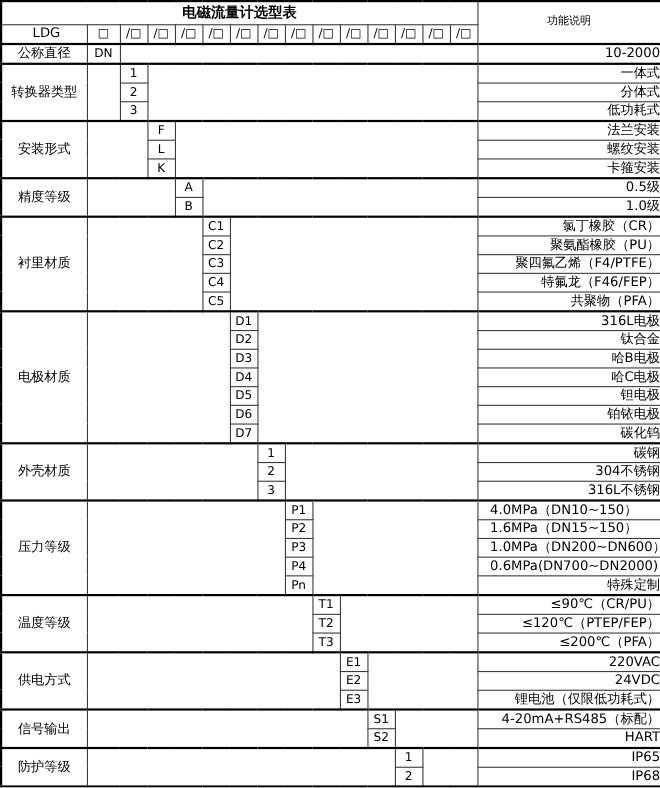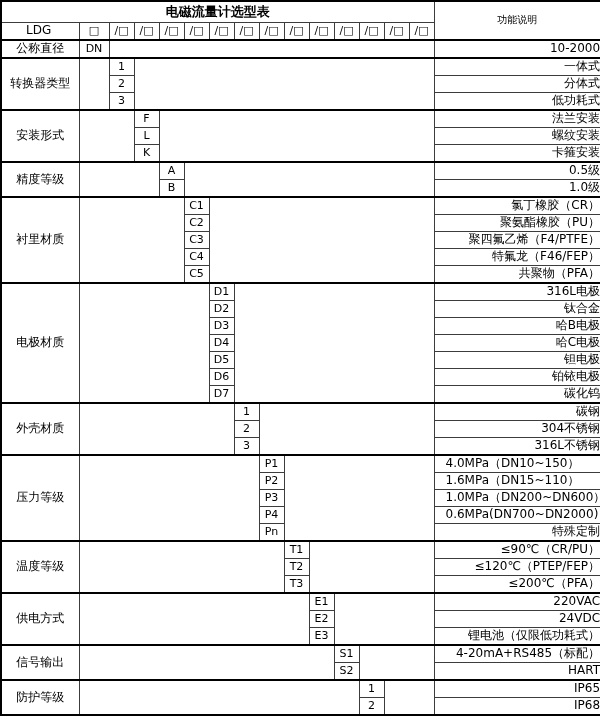--- a/index.html
+++ b/index.html
@@ -7,21 +7,21 @@
   table{border-collapse:collapse;table-layout:fixed;width:600px;height:716px;
         font-family:"DejaVu Sans",sans-serif;color:#000;background:#fff;}
   td{border:1px solid #3c3c3c;padding:0;font-size:12px;text-align:center;
      overflow:hidden;white-space:nowrap;line-height:1.05;height:16px;}
   table{border:2px solid #000;}
   tr{height:16px;}
   tr.title-row{height:21px;}
   tr.blk > td{border-top:2px solid #000;}
   .title{font-weight:bold;font-size:13px;}
   .fnhead{font-size:10px;}
-  .ldg{text-align:left;padding-left:24px;margin-top:16px;}
+  .ldg{text-align:center;padding-left:4px;margin-top:16px;}
   .code{font-size:11px;}
   .fn{font-size:12px;text-align:right;}
   .fn.left{text-align:left;padding-left:11px;}
   .empty{background:#fff;}
 </style>
 </head>
 <body>
 
 <div id="wrap">
 <table>
@@ -193,21 +193,21 @@
 
   <tr class="blk">
     <td class="lbl" rowspan="5">压力等级</td>
     <td class="empty" rowspan="5" colspan="7"></td>
     <td class="code">P1</td>
     <td class="empty" rowspan="5" colspan="6"></td>
     <td class="fn left">4.0MPa（DN10~150）</td>
   </tr>
   <tr>
     <td class="code">P2</td>
-    <td class="fn left">1.6MPa（DN15~110）</td>
+    <td class="fn left">1.6MPa（DN15~150）</td>
   </tr>
   <tr>
     <td class="code">P3</td>
     <td class="fn left">1.0MPa（DN200~DN600）</td>
   </tr>
   <tr>
     <td class="code">P4</td>
     <td class="fn left">0.6MPa(DN700~DN2000)</td>
   </tr>
   <tr>

